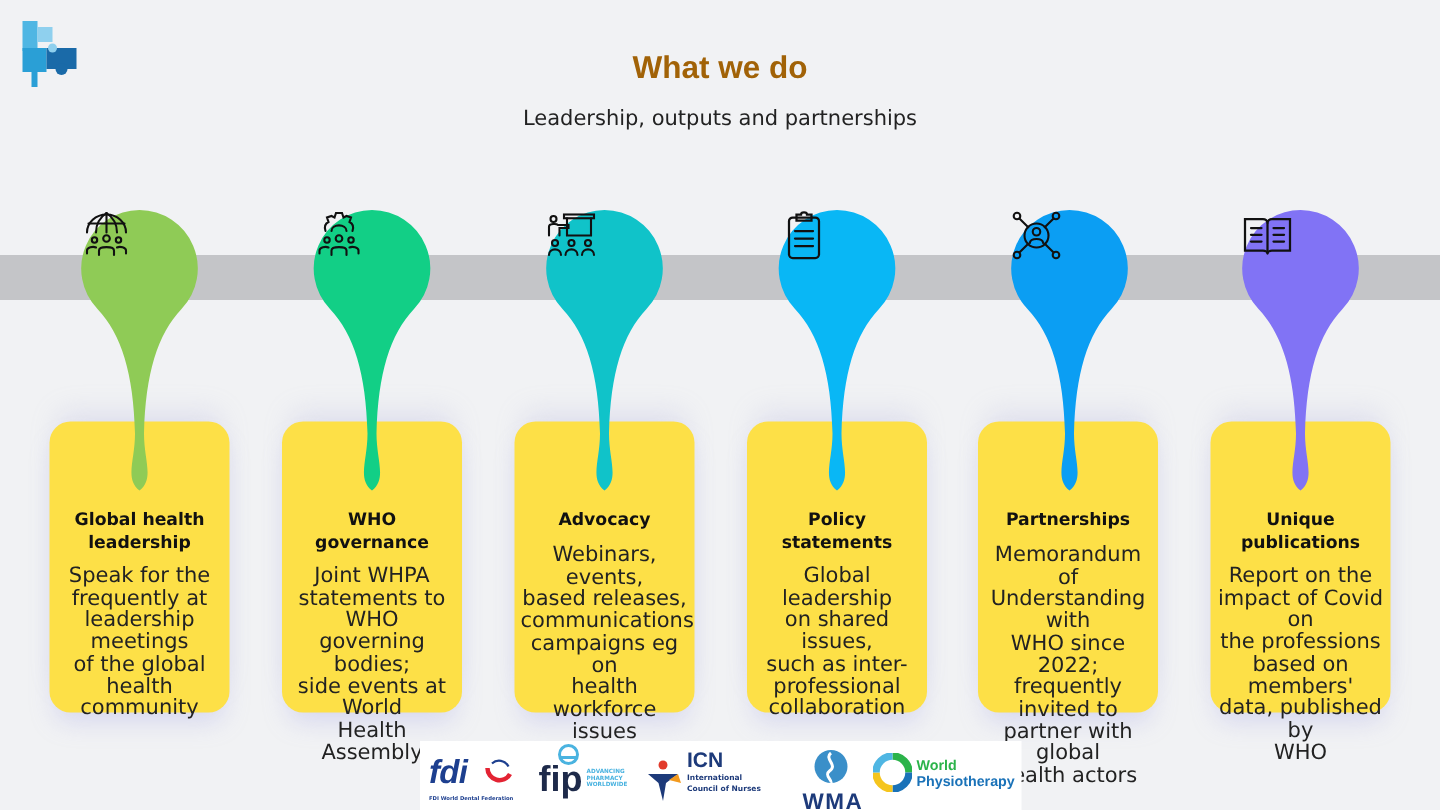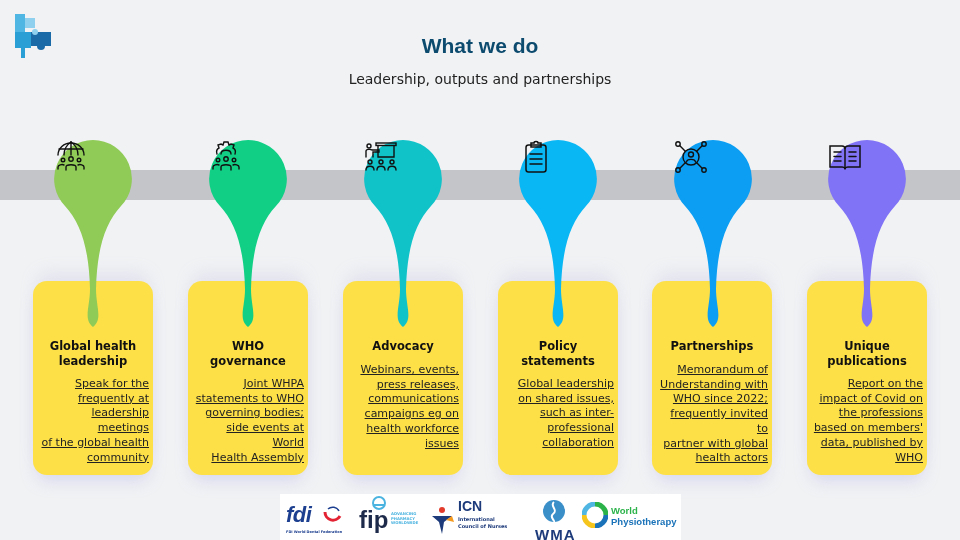--- a/index.html
+++ b/index.html
@@ -3,28 +3,28 @@
 <meta charset="utf-8">
 <style>
   * { box-sizing: border-box; margin: 0; padding: 0; }
   html, body { width: 960px; height: 540px; overflow: hidden; }
   body { background: #f1f2f4; font-family: "DejaVu Sans", sans-serif; position: relative; }
 
   .logo { position: absolute; left: 13px; top: 12px; width: 200px; height: 48px; }
   .logo-mark { position: absolute; left: 0; top: 0; width: 40px; height: 48px; }
   .logo-text { position: absolute; left: 43px; top: 8px; color: #1a6aa8; font-weight: bold; font-size: 13.5px; line-height: 18px; font-family: "Liberation Sans", sans-serif; letter-spacing: -0.1px; }
 
-  .title { position: absolute; left: 0; width: 960px; top: 34px; text-align: center; font-family: "Liberation Sans", sans-serif; font-weight: bold; font-size: 21px; color: #0c4a6e; }
+  .title { position: absolute; left: 0; width: 960px; top: 34px; text-align: center; font-family: "Liberation Sans", sans-serif; font-weight: bold; font-size: 21px; color: #a16207; }
   .subtitle { position: absolute; left: 0; width: 960px; top: 71px; text-align: center; font-size: 14px; color: #222; }
 
   .band { position: absolute; left: 0; top: 170px; width: 960px; height: 30px; background: #c4c5c8; }
 
   .card { position: absolute; top: 281px; width: 120px; height: 194px; background: #fde047; border-radius: 14px; box-shadow: 0 -12px 18px -6px rgba(170,170,220,0.25), 0 10px 16px -4px rgba(170,170,230,0.35); }
   .card-title { position: absolute; top: 58px; left: 4px; right: 4px; text-align: center; font-weight: bold; font-size: 11.5px; line-height: 14.5px; color: #111; }
-  .card-text { position: absolute; left: 4px; right: 4px; text-align: right; font-size: 11px; line-height: 14.7px; color: #222; text-decoration: underline; }
+  .card-text { position: absolute; left: 4px; right: 4px; text-align: center; font-size: 14px; line-height: 14.7px; color: #222; }
 
   .pin { position: absolute; top: 139px; width: 80px; height: 190px; }
   .pin svg { position: absolute; left: 0; top: 0; }
   .pin-icon { position: absolute; left: 22px; top: 22px; width: 36px; height: 36px; }
 
   .partners { position: absolute; left: 280px; top: 494px; width: 401px; height: 46px; background: #fff; }
   .pl { position: absolute; }
   .fdi { left: 6px; top: 8px; }
   .fdi-main { font-family: "Liberation Sans", sans-serif; font-weight: bold; font-style: italic; font-size: 22px; color: #1d3f8f; letter-spacing: -0.5px; }
   .fdi-sub { position: absolute; left: 0; top: 28px; font-size: 3.5px; font-weight: bold; color: #1d3f8f; white-space: nowrap; }
@@ -86,21 +86,21 @@
       <div>side events at World</div>
       <div>Health Assembly</div>
     </div>
 </div>
 <div class="card" style="left:343px">
   <div class="card-title">
       <div>Advocacy</div>
     </div>
   <div class="card-text" style="top:82px">
       <div>Webinars, events,</div>
-      <div>press releases,</div>
+      <div>based releases,</div>
       <div>communications</div>
       <div>campaigns eg on</div>
       <div>health workforce</div>
       <div>issues</div>
     </div>
 </div>
 <div class="card" style="left:498px">
   <div class="card-title">
       <div>Policy</div>
       <div>statements</div>

